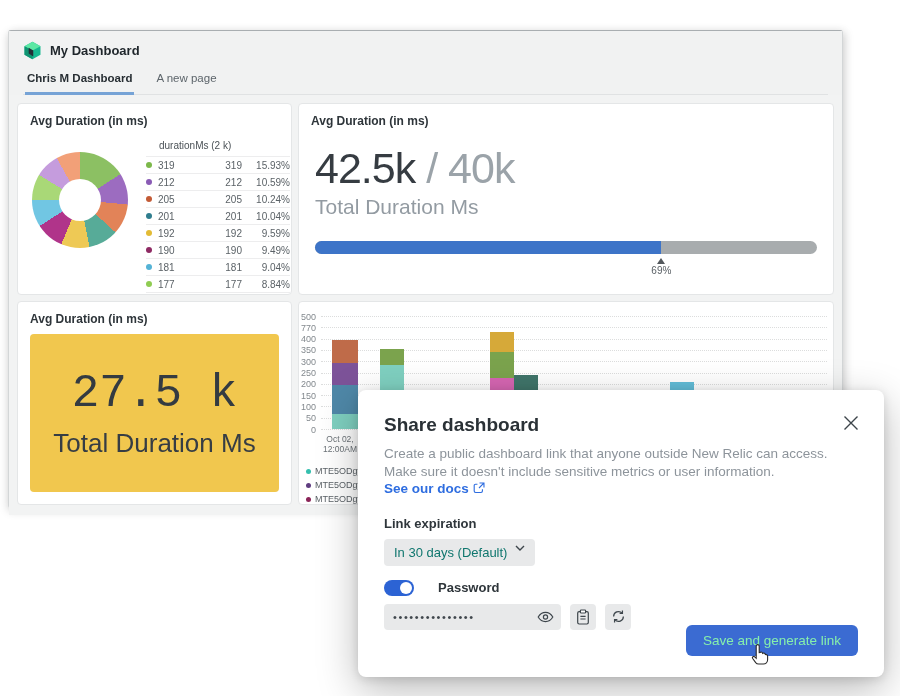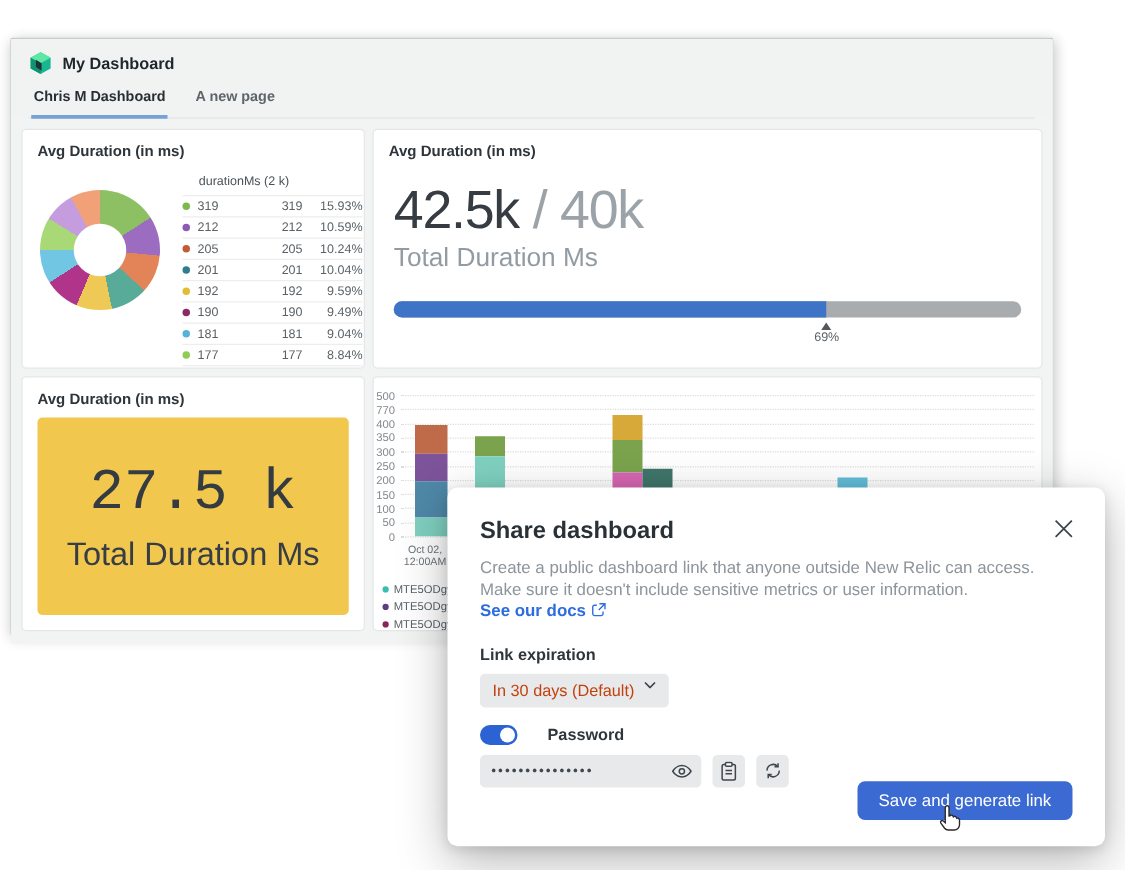--- a/index.html
+++ b/index.html
@@ -8,21 +8,21 @@
 
   
   .dash { position:absolute; left:8px; top:30px; width:835px; height:478px;
           background:#fafbfb; border:1px solid #d3d6d7; border-top-color:#a9aeb1; border-radius:3px;
           box-shadow:0 3px 10px rgba(0,0,0,.18), 4px 0 10px rgba(0,0,0,.06); z-index:1; }
   .dash-header { background:#f1f2f2; padding:10px 14px 0 14px; }
   .dash-title-row { display:flex; align-items:center; gap:8px; }
   .logo { width:19px; height:19px; flex:0 0 auto; }
   .dash-title { font-size:13px; font-weight:700; color:#1f262b; }
   .tabbar { display:flex; gap:20px; padding:12px 2px 0 2px; border-bottom:1px solid #e0e2e3; }
-  .tab { font-size:11.5px; padding:0 2px 8px 2px; color:#5d656b; cursor:pointer;font-weight:bold; }
+  .tab { font-size:11.5px; padding:0 2px 8px 2px; color:#5d656b; cursor:pointer; }
   .tab.active { color:#272e33; font-weight:700; border-bottom:3px solid #76a3d6; margin-bottom:-1px; }
 
   .dash-content { height:420px; background:#f2f3f3; display:grid;
                   grid-template-columns:275px 1fr; grid-template-rows:192px 204px;
                   gap:6px; padding:8px; }
   .panel { background:#fff; border:1px solid #e4e6e7; border-radius:4px; overflow:hidden; position:relative; }
   .panel-title { font-size:12px; font-weight:700; color:#2e353a; padding:10px 12px 2px 12px; }
 
   
   .donut-wrap { display:flex; padding:6px 12px 0 10px; }
@@ -67,29 +67,29 @@
 
   
   .modal { position:absolute; left:358px; top:390px; width:526px; height:287px; background:#fff; border-radius:8px;
            box-shadow:0 12px 40px rgba(0,0,0,.28), 0 2px 10px rgba(0,0,0,.12); padding:24px 26px; z-index:10; }
   .modal-title { font-size:19px; font-weight:700; color:#2a3136; }
   .modal-close { position:absolute; right:24px; top:24px; width:18px; height:18px; cursor:pointer; }
   .modal-desc { font-size:13.5px; color:#8d949b; line-height:17.5px; margin-top:9px; }
   .docs-link { color:#2e6de0; font-weight:600; cursor:pointer; white-space:nowrap; }
   .field-label { font-size:13px; font-weight:700; color:#2f363b; margin-top:18px; }
   .dropdown { display:inline-flex; gap:8px; margin-top:8px; background:#e8e9ea; border-radius:4px;
-              padding:6px 10px; font-size:13px; color:#c2410c; cursor:pointer; }
+              padding:6px 10px; font-size:13px; color:#0f766e; cursor:pointer; }
   .toggle-row { display:flex; align-items:flex-start; gap:24px; margin-top:14px; }
   .toggle { width:30px; height:16px; background:#2c63d4; border-radius:9px; position:relative; cursor:pointer; flex:0 0 auto; }
   .toggle-knob { position:absolute; right:2px; top:2px; width:12px; height:12px; border-radius:50%; background:#fff; }
   .pw-row { display:flex; align-items:center; gap:9px; margin-top:8px; }
   .pw-input { width:177px; height:26px; background:#e8e9ea; border-radius:4px; display:flex; align-items:center; padding:0 7px 0 9px; }
   .pw-dots { flex:1; font-size:11px; letter-spacing:1.6px; color:#40474d; overflow:hidden; white-space:nowrap; }
   .icon-btn { width:26px; height:26px; background:#e8e9ea; border-radius:4px; display:flex; align-items:center; justify-content:center; cursor:pointer; }
-  .save-btn { position:absolute; right:26px; bottom:21px; background:#3b6bd2; color:#ffffff; font-size:13.5px;
+  .save-btn { position:absolute; right:26px; bottom:21px; background:#3b6bd2; color:#86efac; font-size:13.5px;
               border:none; border-radius:6px; padding:8px 17px; font-family:"Liberation Sans",sans-serif; cursor:pointer; }
   .cursor-hand { position:absolute; left:392px; top:250px; width:24px; height:26px; z-index:11; pointer-events:none; }
 </style>
 </head>
 <body>
 
 <div class="dash">
   <div class="dash-header">
     <div class="dash-title-row">
       <svg class="logo" viewBox="0 0 100 100">

